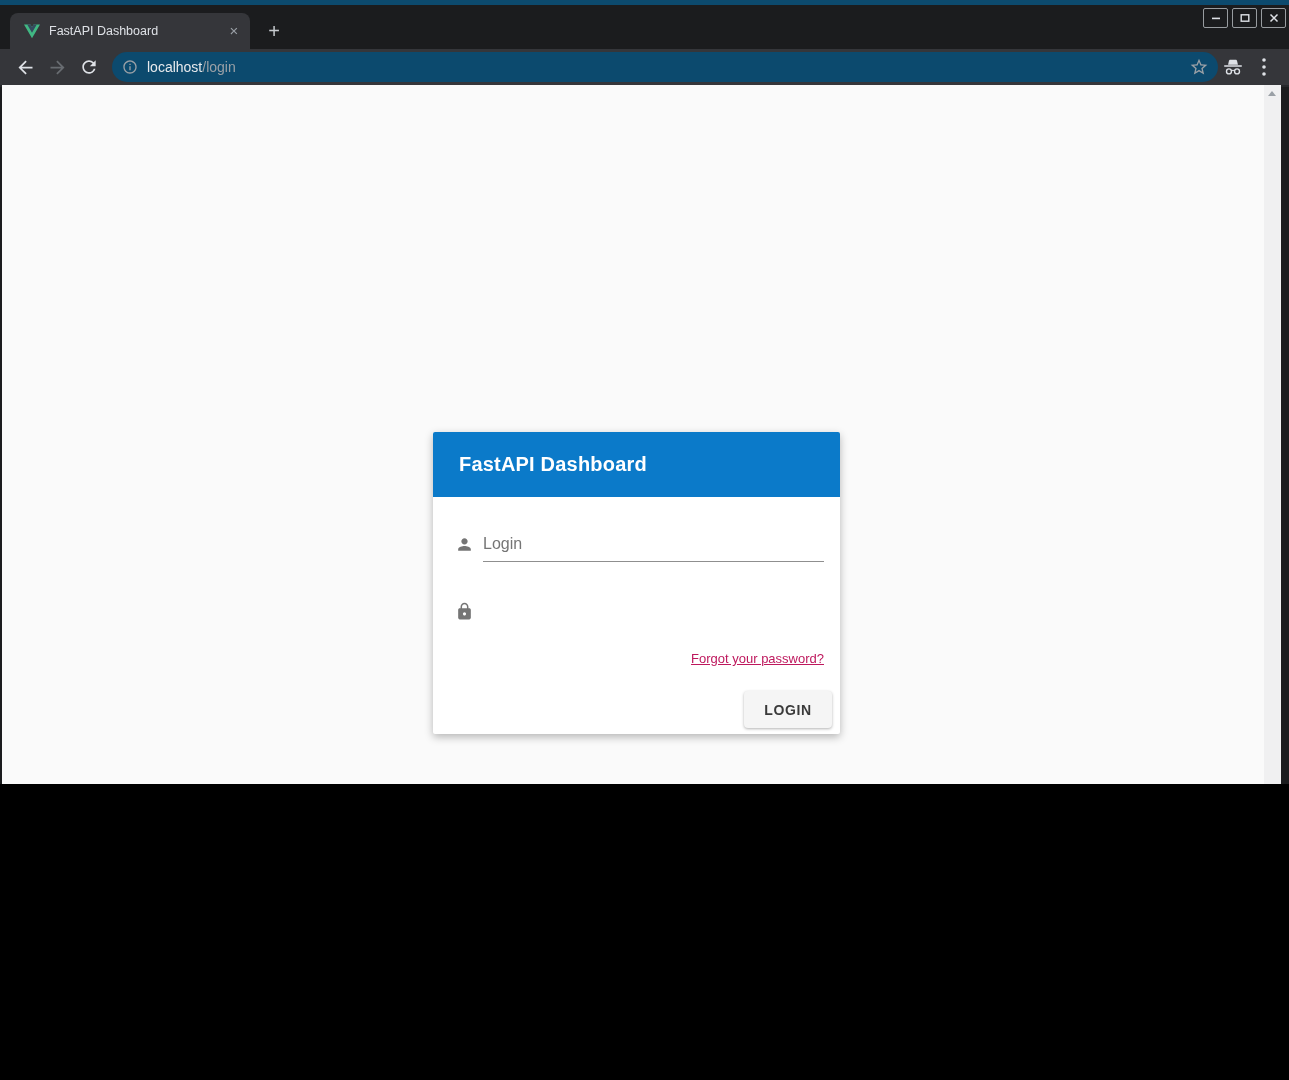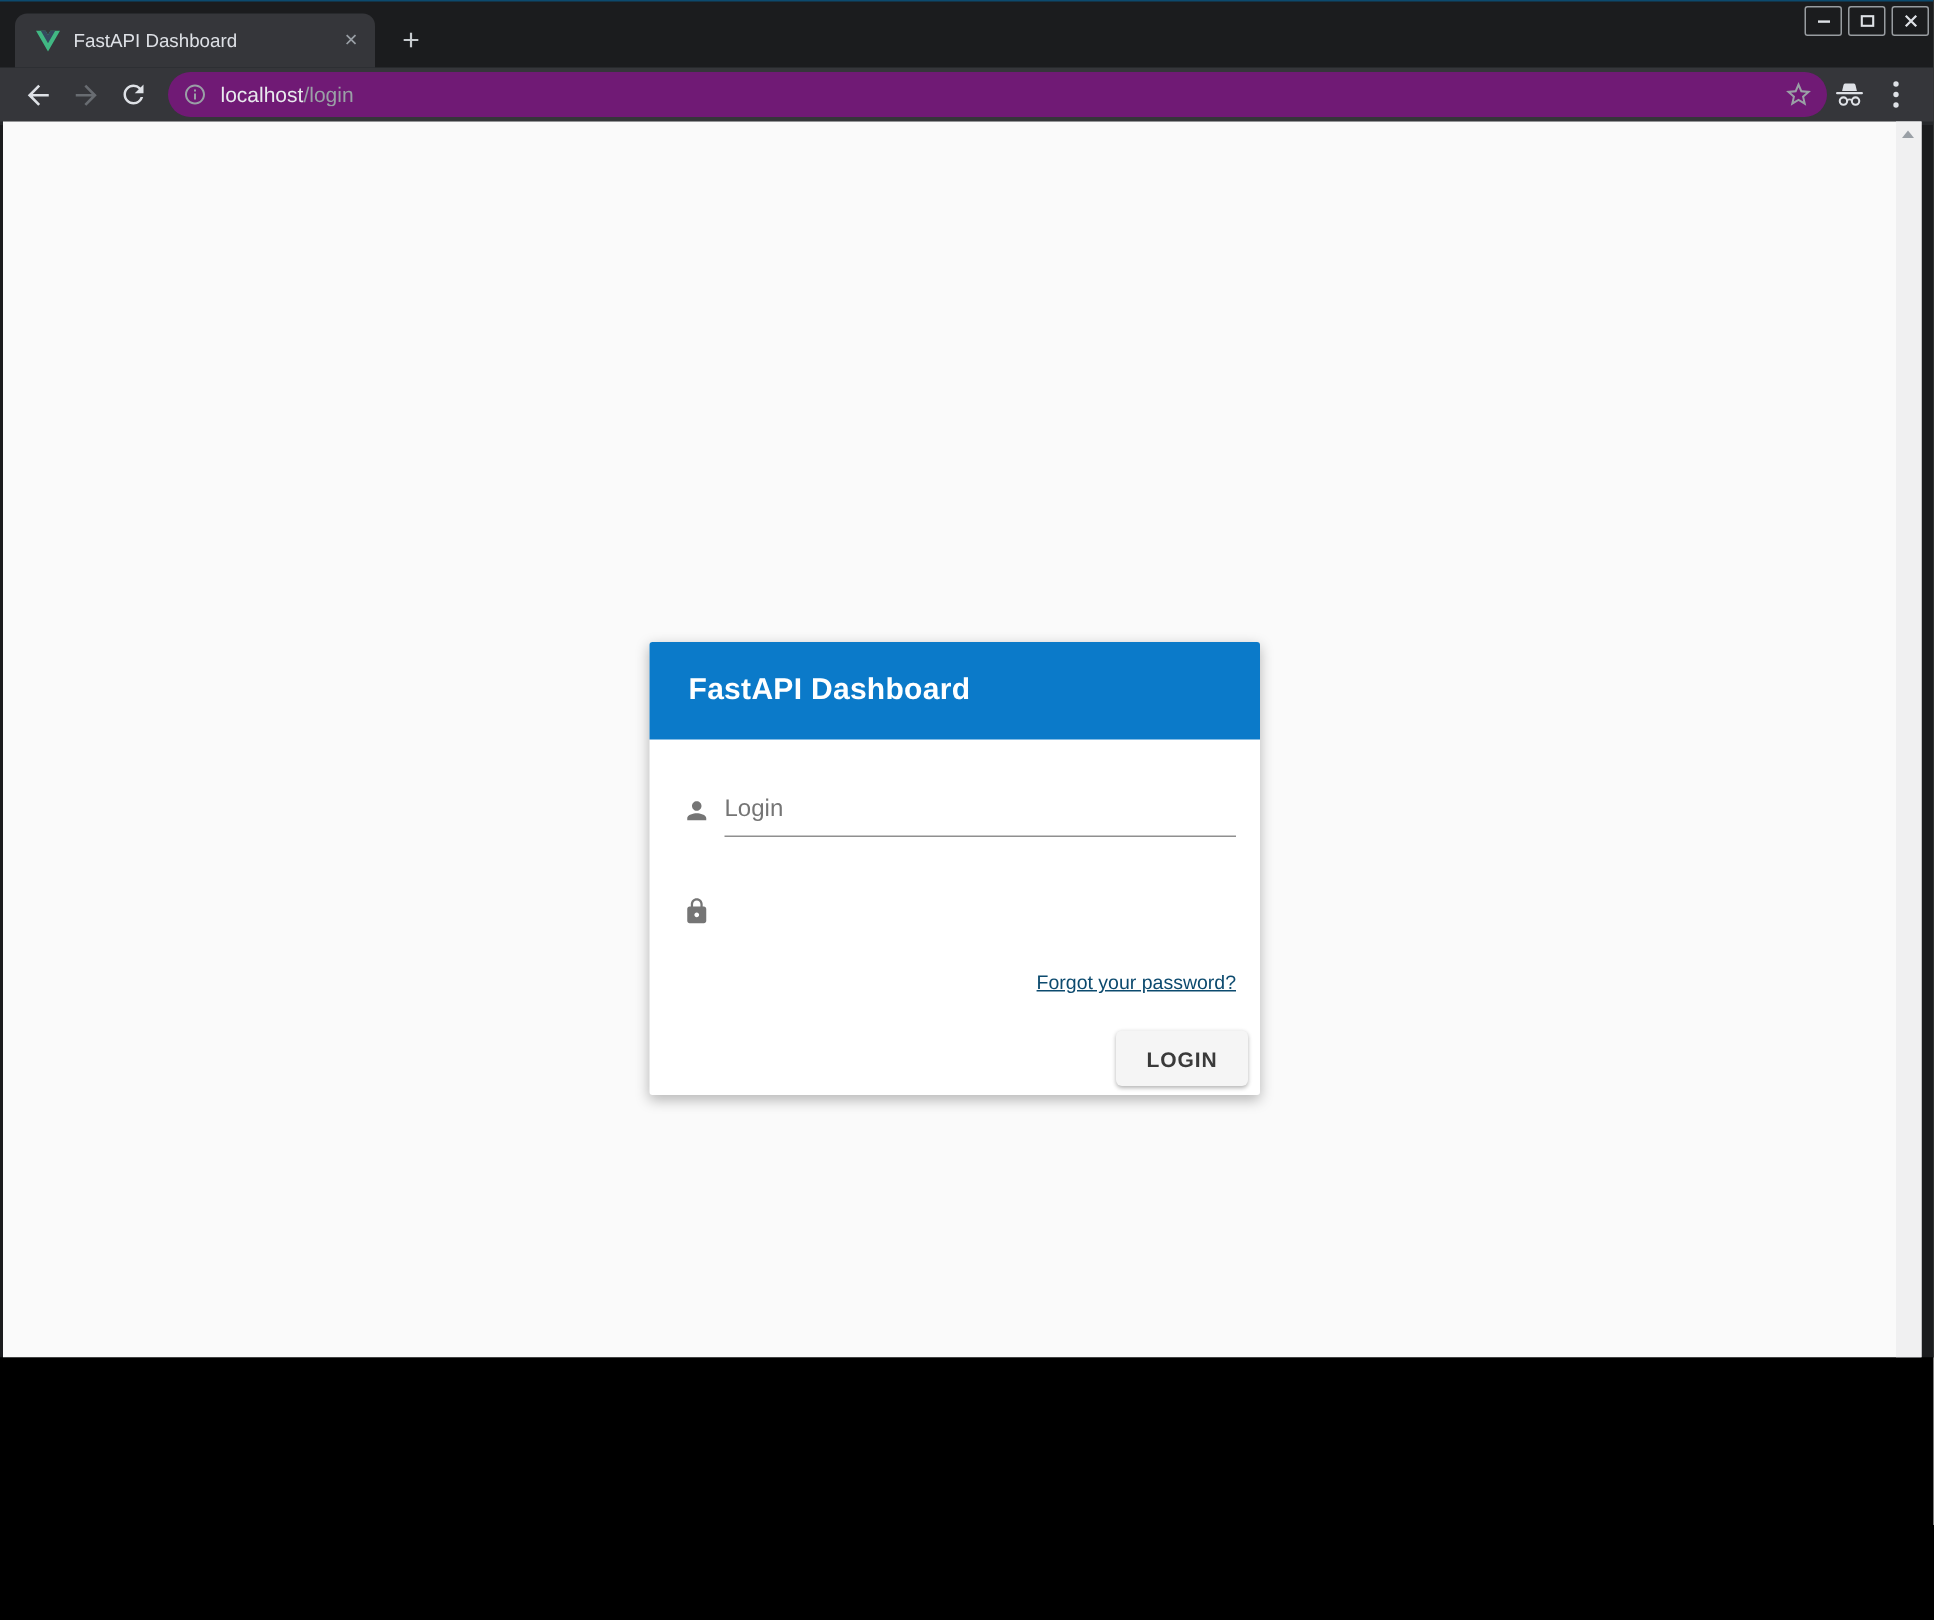--- a/index.html
+++ b/index.html
@@ -1,19 +1,19 @@
 <!DOCTYPE html>
 <html><head>
 <meta charset="utf-8">
 <style>
   html,body{margin:0;padding:0;background:#000;}
   .window{
-    position:relative;width:1289px;height:905px;overflow:hidden;
+    position:relative;width:1289px;height:784px;overflow:hidden;
     background:#1B1C1E;font-family:"Liberation Sans",sans-serif;
-    border-top:1px solid #0c4a6e;box-sizing:border-box;
+    border-top:5px solid #0c4a6e;box-sizing:border-box;
   }
   
   .titlebar{position:absolute;top:0;left:0;right:0;height:44px;}
   .tab{
     position:absolute;left:10px;top:8px;width:240px;height:36px;
     background:#35363A;border-radius:8px 8px 0 0;
     display:flex;align-items:center;padding:0 6px;box-sizing:border-box;
   }
   .favicon{width:16px;height:15px;margin:0 9px 0 8px;flex:none;}
   .tab-title{color:#DEE1E6;font-size:12.5px;flex:1;white-space:nowrap;overflow:hidden;}
@@ -31,21 +31,21 @@
   
   .toolbar{
     position:absolute;top:44px;left:0;right:0;height:36px;background:#35363A;
     border-bottom:2px solid #26282B;box-sizing:content-box;
   }
   .nav-btn{position:absolute;top:5px;width:26px;height:26px;display:flex;
     align-items:center;justify-content:center;cursor:pointer;border-radius:50%;}
   .nav-back{left:12px;}  .nav-fwd{left:44px;}  .nav-reload{left:76px;}
   .url-bar{
     position:absolute;left:112px;top:3px;width:1106px;height:30px;border-radius:15px;
-    background:#701a75;display:flex;align-items:center;cursor:text;
+    background:#0c4a6e;display:flex;align-items:center;cursor:text;
   }
   .info-icon{margin-left:10px;flex:none;display:flex;}
   .url-text{margin-left:9px;font-size:14px;flex:1;white-space:nowrap;overflow:hidden;}
   .url-host{color:#E8EAED;}
   .url-path{color:#9AA0A6;}
   .star-btn{flex:none;margin-right:9px;display:flex;cursor:pointer;}
   .incog{position:absolute;left:1221px;top:5px;width:24px;height:26px;display:flex;
     align-items:center;justify-content:center;}
   .menu-btn{position:absolute;left:1255px;top:5px;width:18px;height:26px;display:flex;
     align-items:center;justify-content:center;cursor:pointer;}
@@ -72,21 +72,21 @@
   .icon-pass{top:170px;}
   .field{
     position:absolute;left:50px;width:341px;height:30px;box-sizing:border-box;
     border:none;border-bottom:1px solid #8F8F8F;background:transparent;outline:none;
     font-family:"Liberation Sans",sans-serif;font-size:16px;color:#333;padding:0 0 6px 0;
   }
   .field::placeholder{color:#757575;opacity:1;}
   .field-login{top:100px;}
   .field-pass{top:167px;}
   .forgot{
-    position:absolute;right:16px;top:219px;font-size:13px;color:#0c4a6e;
+    position:absolute;right:16px;top:219px;font-size:13px;color:#be185d;
     text-decoration:underline;cursor:pointer;
   }
   .login-btn{
     position:absolute;right:8px;top:259px;width:88px;height:37px;background:#F5F5F5;
     border:none;border-radius:4px;font-family:"Liberation Sans",sans-serif;
     font-size:14px;font-weight:bold;letter-spacing:0.6px;color:#3A3A3A;
     box-shadow:0 1px 3px rgba(0,0,0,0.3);cursor:pointer;
   }
 </style>
 </head>

